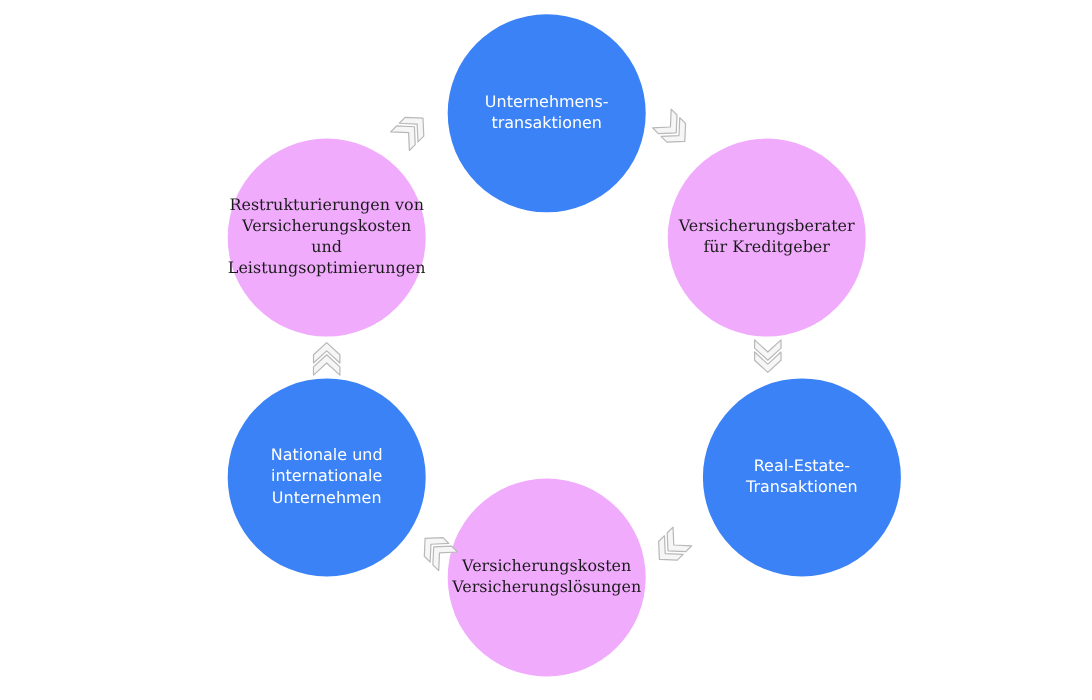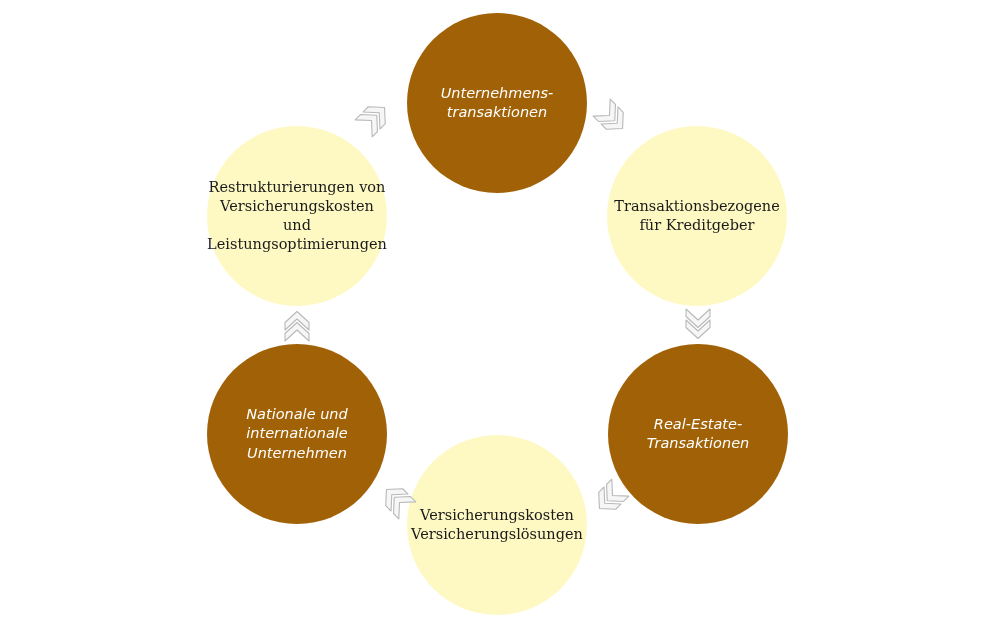--- a/index.html
+++ b/index.html
@@ -28,30 +28,29 @@
     text-align: center;
     box-sizing: border-box;
   }
   .node .node-label {
     display: block;
     line-height: 1.32;
     white-space: pre-line;
     padding: 0 10px;
   }
   .node.blue {
-    background: #a16207;
-    font-style: italic;
+    background: #3b82f6;
   }
   .node.blue .node-label {
     color: #ffffff;
     font-size: 14.5px;
     font-family: "DejaVu Sans", sans-serif;
   }
   .node.teal {
-    background: #fef9c3;
+    background: #f0abfc;
   }
   .node.teal .node-label {
     color: #1a1a1a;
     font-size: 14.5px;
     font-family: "DejaVu Serif", serif;
   }
   .connector {
     position: absolute;
     width: 44px;
     height: 44px;
@@ -68,25 +67,25 @@
 <body>
 
 <div id="canvas">
 
   <div class="node blue" style="left:407px; top:13px; width:180px; height:180px;">
     <span class="node-label">Unternehmens-
 transaktionen</span>
   </div>
 
   <div class="node teal" style="left:607px; top:126px; width:180px; height:180px;">
-    <span class="node-label">Transaktionsbezogene
+    <span class="node-label">Versicherungsberater
 für Kreditgeber</span>
   </div>
 
-  <div class="node blue" style="left:608px; top:344px; width:180px; height:180px;">
+  <div class="node blue" style="left:639px; top:344px; width:180px; height:180px;">
     <span class="node-label">Real-Estate-
 Transaktionen</span>
   </div>
 
   <div class="node teal" style="left:407px; top:435px; width:180px; height:180px;">
     <span class="node-label">Versicherungskosten
 Versicherungslösungen</span>
   </div>
 
   <div class="node blue" style="left:207px; top:344px; width:180px; height:180px;justify-content:center;">

